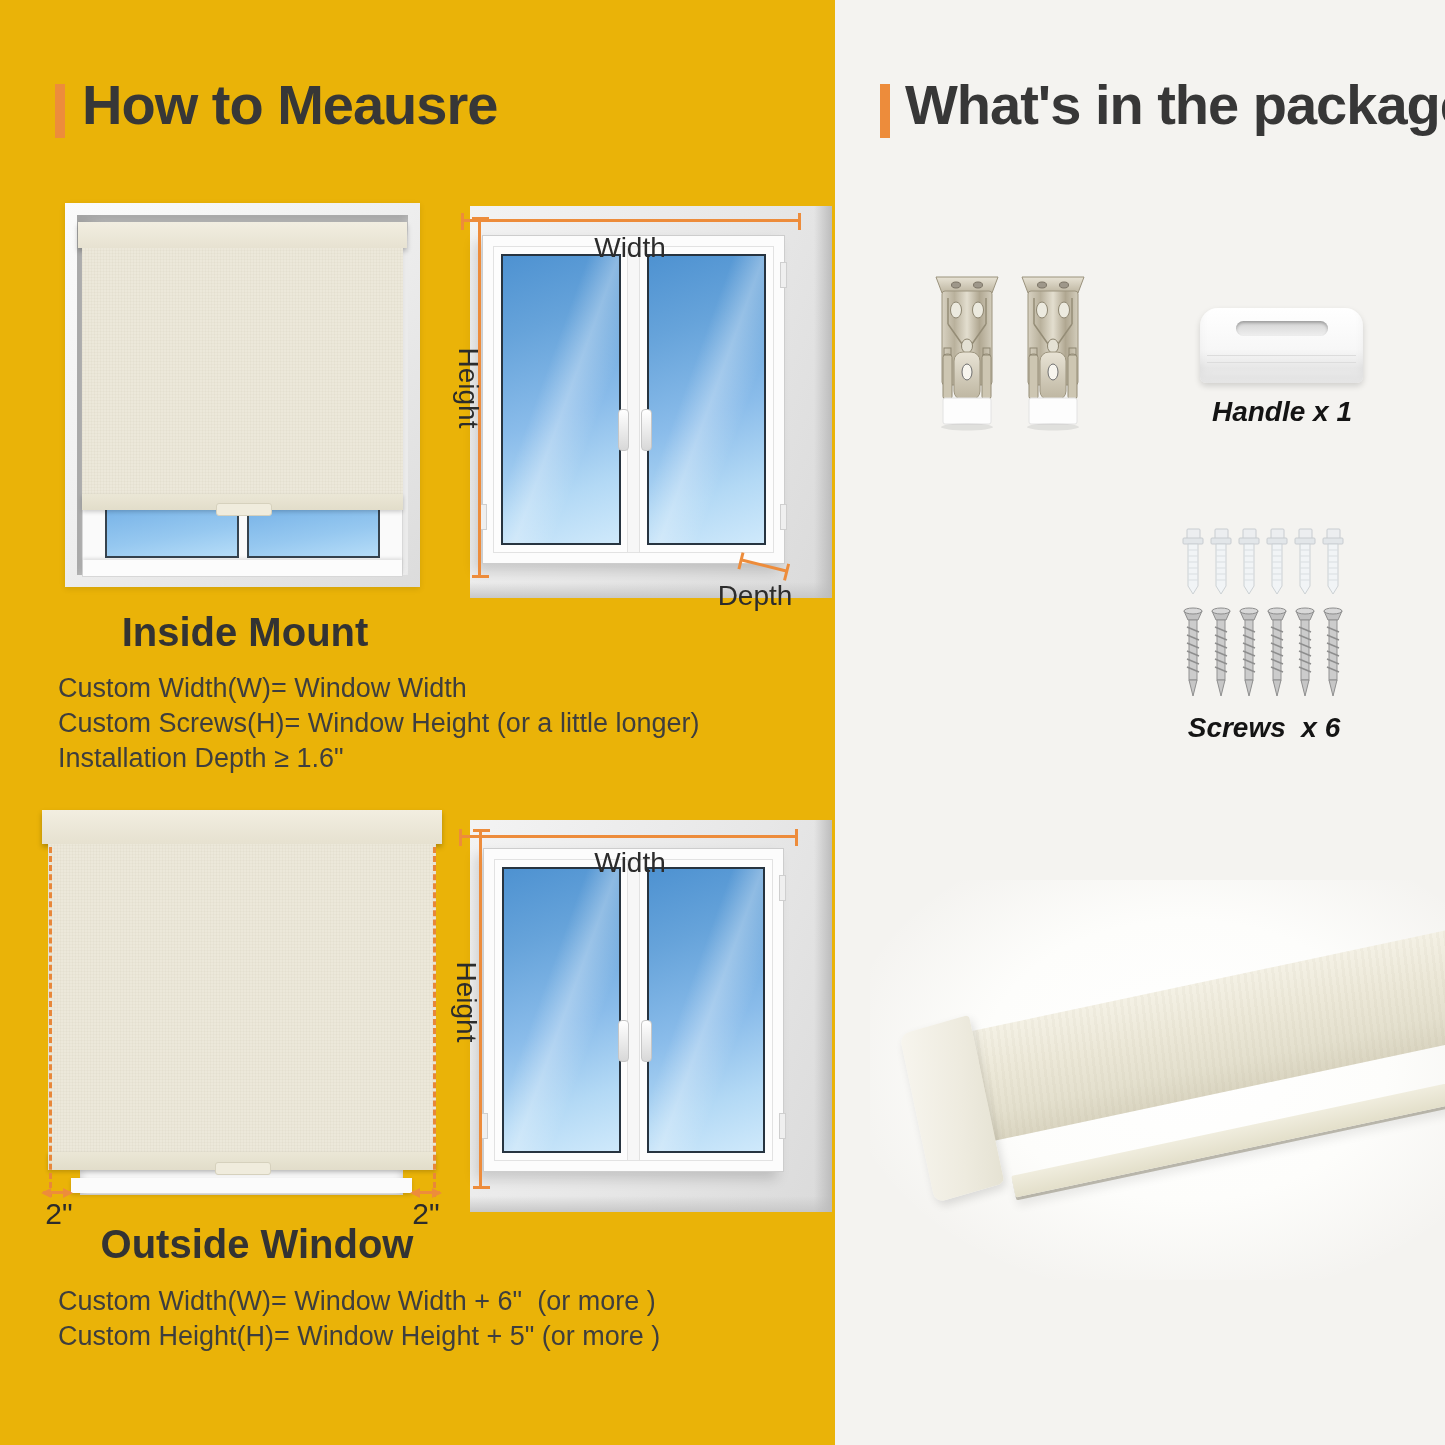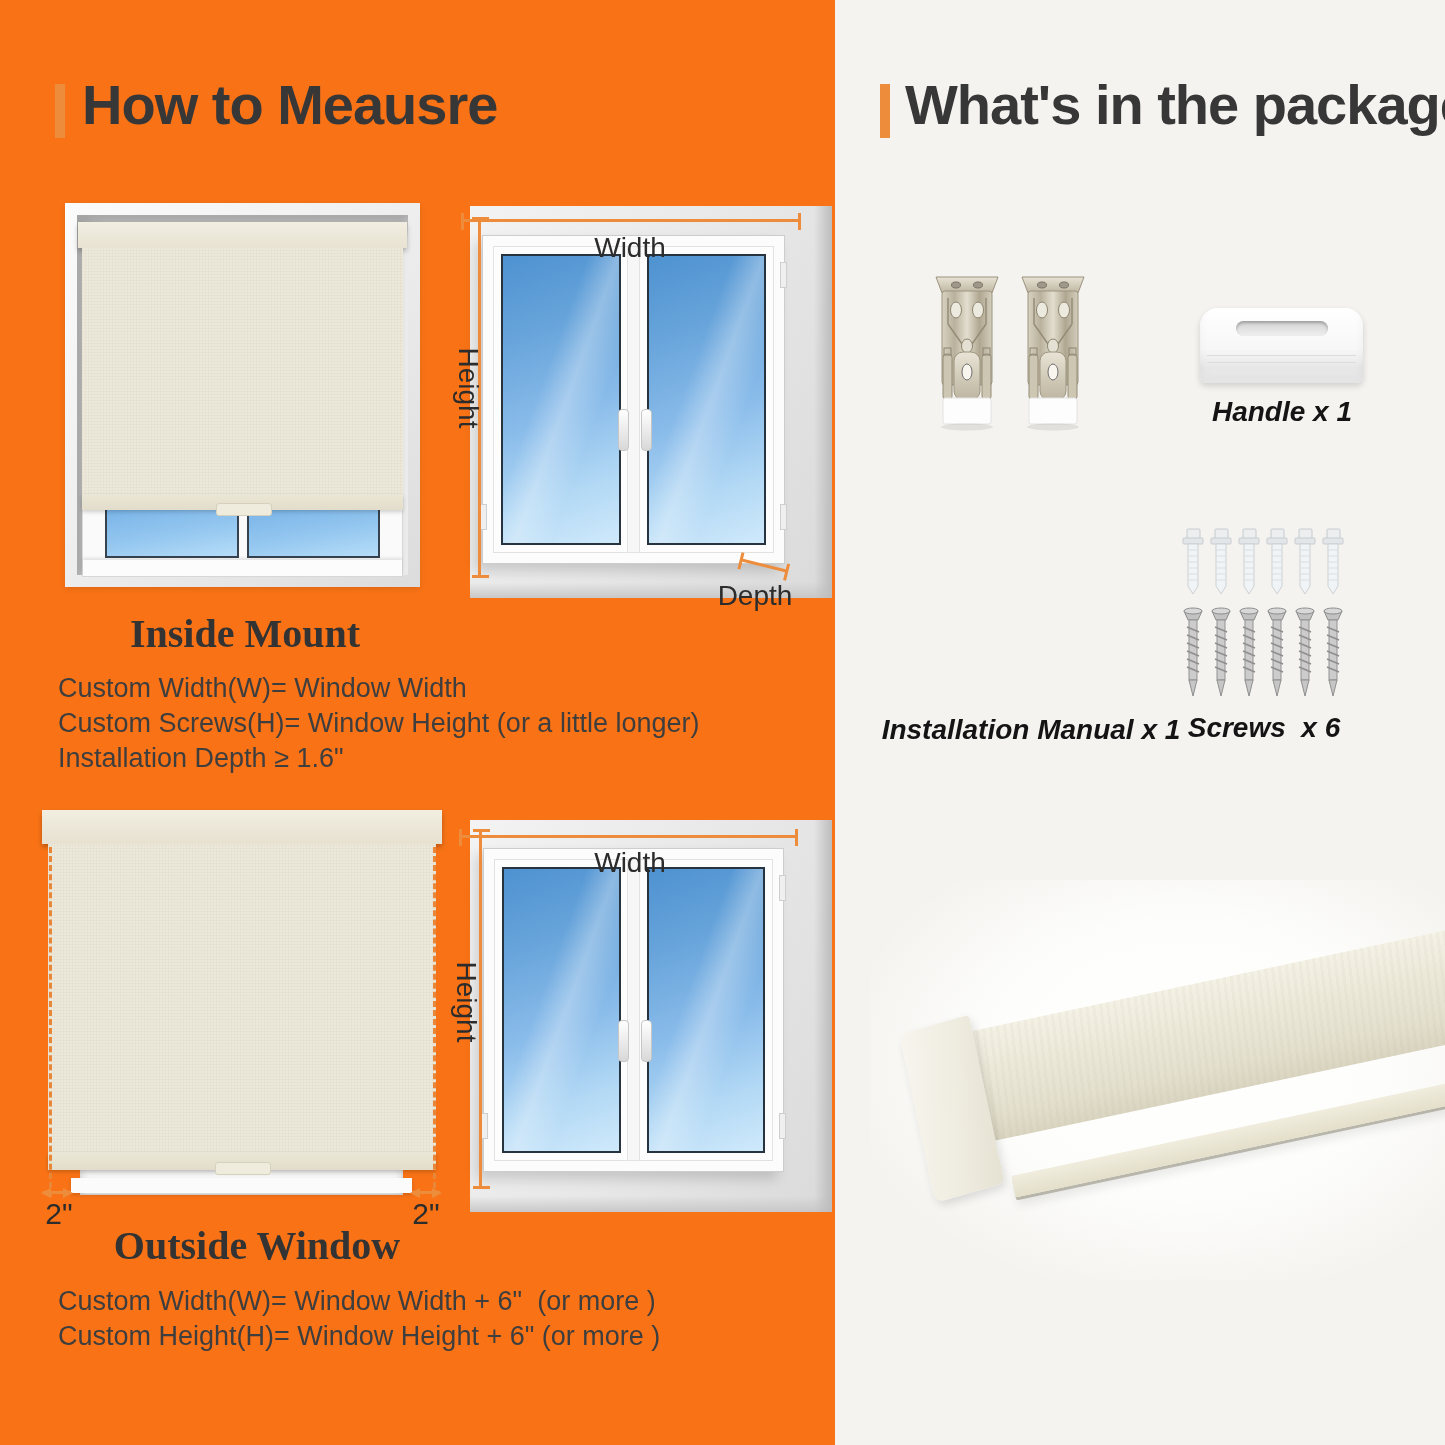--- a/index.html
+++ b/index.html
@@ -1,16 +1,16 @@
 <!DOCTYPE html>
 <html style="--accent: #ED8C3B;"><head>
 <meta charset="utf-8">
 <style>
   html,body{margin:0;padding:0;background:#fff;}
-  .canvas{position:relative;width:1445px;height:1445px;background:#f97316;
+  .canvas{position:relative;width:1445px;height:1445px;background:#eab308;
           font-family:"Liberation Sans",sans-serif;overflow:hidden;color:#3a3a3a;}
   #right-panel{position:absolute;left:835px;top:0;width:610px;height:1445px;background:#f4f3f0;}
 
   
   .accent-bar{position:absolute;width:10px;height:54px;background:var(--accent,#ED8C3B);}
   .sec-title{position:absolute;font-size:56px;font-weight:700;color:#373737;letter-spacing:-1px;white-space:nowrap;}
 
   
   .h-arrow{position:absolute;height:0;border-top:3px solid var(--accent,#ED8C3B);}
   .h-arrow::before,.h-arrow::after{content:"";position:absolute;top:-9px;width:3px;height:17px;background:var(--accent,#ED8C3B);}
@@ -19,21 +19,21 @@
   .v-arrow::before,.v-arrow::after{content:"";position:absolute;left:-9px;width:17px;height:3px;background:var(--accent,#ED8C3B);}
   .v-arrow::before{top:-1px}.v-arrow::after{bottom:-1px}
   .gap-arrow{position:absolute;height:0;border-top:3px solid var(--accent,#ED8C3B);}
   .gap-arrow::before,.gap-arrow::after{content:"";position:absolute;top:-6px;border-top:5px solid transparent;border-bottom:5px solid transparent;}
   .gap-arrow::before{left:-2px;border-right:10px solid var(--accent,#ED8C3B);}
   .gap-arrow::after{right:-2px;border-left:10px solid var(--accent,#ED8C3B);}
   .dash-line{position:absolute;width:0;border-left:3px dashed #e8873a;}
 
   .diag-label{position:absolute;font-size:28px;color:#2c2c2c;text-align:center;}
   .rot90{transform:rotate(90deg);}
-  .mount-heading{position:absolute;font-size:40px;font-weight:700;color:#333;text-align:center;font-family:Liberation Serif, serif;}
+  .mount-heading{position:absolute;font-size:40px;font-weight:700;color:#333;text-align:center;}
   .spec-line{position:absolute;font-size:27px;color:#3e3e3e;white-space:pre;}
   .item-label{position:absolute;font-size:28px;font-weight:700;font-style:italic;color:#141414;text-align:center;white-space:pre;}
 
   
   .figA{position:absolute;left:65px;top:203px;width:355px;height:384px;}
   .figA .wall{position:absolute;inset:0;background:linear-gradient(135deg,#fbfbfb 0%,#efefef 45%,#dcdcdc 100%);box-shadow:0 2px 6px rgba(0,0,0,.10);}
   .figA .recess{position:absolute;inset:12px;background:#e4e4e4;box-shadow:inset 12px 12px 18px rgba(80,80,80,.45),inset -3px -3px 6px rgba(255,255,255,.65);}
   .figA .windowf{position:absolute;left:17px;right:17px;top:296px;bottom:10px;background:#fafafa;border:1px solid #d8d8d8;}
   .figA .panesm{position:absolute;top:8px;height:46px;width:calc(50% - 30px);background:linear-gradient(170deg,#79b4e8 0%,#96c8f0 55%,#b6ddf8 100%);border:2px solid #36434e;}
   .figA .pl{left:22px}.figA .pr{right:22px}
@@ -244,21 +244,21 @@
       </div>
       <div class="h-arrow" style="left:10px;top:25px;width:337px;"></div>
       <div class="diag-label" style="left:30px;top:37px;width:300px;">Width</div>
       <div class="v-arrow" style="left:29px;top:20px;height:358px;"></div>
       <div class="diag-label rot90" style="left:-59px;top:176px;width:150px;">Height</div>
     </div>
 
     <div class="mount-heading" style="left:57px;top:1222px;width:400px;">Outside Window</div>
 
     <div class="spec-line" style="left:58px;top:1286px;">Custom Width(W)= Window Width + 6"  (or more )</div>
-    <div class="spec-line" style="left:58px;top:1321px;">Custom Height(H)= Window Height + 6" (or more )</div>
+    <div class="spec-line" style="left:58px;top:1321px;">Custom Height(H)= Window Height + 5" (or more )</div>
   </section>
 
   <section id="right-panel">
     <div class="accent-bar" style="left:45px;top:84px;"></div>
     <div class="sec-title" style="left:70px;top:72px;">What's in the package</div>
 
     <svg class="bracket-svg" style="left:100px;top:274px;" viewBox="0 0 64 158">
         <use href="#bracket-sym"></use>
       </svg>
     <svg class="bracket-svg" style="left:186px;top:274px;" viewBox="0 0 64 158">
@@ -266,21 +266,20 @@
       </svg>
 
     <div class="handle">
       <div class="hbody"></div>
       <div class="slot"></div>
       <div class="ridge" style="top:47px;"></div>
       <div class="ridge" style="top:54px;"></div>
     </div>
     <div class="item-label" style="left:322px;top:396px;width:250px;">Handle x 1</div>
 
-    <div class="item-label" style="left:21px;top:714px;width:350px;">Installation Manual x 1</div>
 
     <svg class="anchors-svg" style="left:347px;top:528px;" width="165" height="70">
       <use href="#anchor-sym" x="0"></use>
         <use href="#anchor-sym" x="28"></use>
         <use href="#anchor-sym" x="56"></use>
       <use href="#anchor-sym" x="84"></use>
         <use href="#anchor-sym" x="112"></use>
         <use href="#anchor-sym" x="140"></use>
     </svg>
     <svg class="screws-svg" style="left:347px;top:606px;" width="165" height="95">

